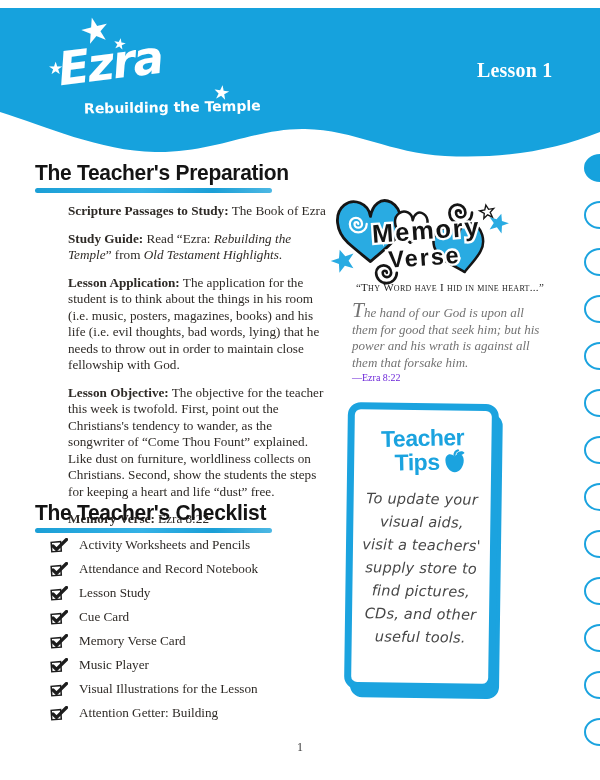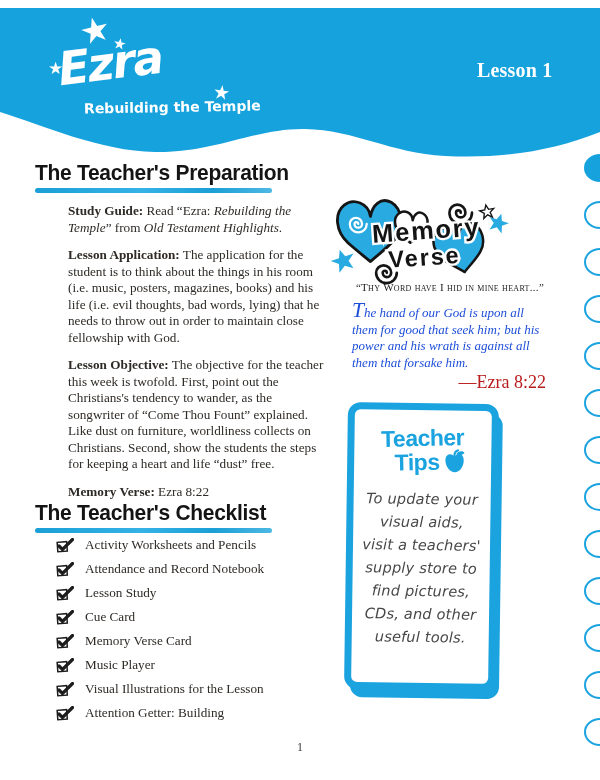--- a/index.html
+++ b/index.html
@@ -49,47 +49,47 @@
   .i { font-style:italic; }
   
   .mv-art { position:absolute; left:326px; top:192px; width:198px; height:94px; z-index:2; }
   .mv-caption {
     position:absolute; left:352px; top:281px; width:196px; z-index:2; text-align:center;
     font-family:"Liberation Serif", serif; font-variant:small-caps; font-weight:normal;
     font-size:11px; letter-spacing:0.3px; color:#1d1d1d;
   }
   .mv-verse {
     position:absolute; left:352px; top:301px; width:198px; z-index:2;
-    font-style:italic; font-size:13px; line-height:16.5px; color:#1d4ed8;
+    font-style:italic; font-size:13px; line-height:16.5px; color:#737373;
   }
   .mv-verse::first-letter { font-size:1.65em; line-height:0.9; }
   .mv-attrib {
     position:absolute; left:352px; top:372px; width:198px; z-index:2;
-    text-align:right; padding-right:4px; font-size:18px; color:#b91c1c;
+    padding-right:4px; font-size:10px; color:#6d28d9;
   }
   
   .tips-box {
     position:absolute; left:346px; top:403px; width:151px; height:287px; z-index:2;
     background:#fff; border:7px solid #1ba3df; border-radius:13px;
     transform:rotate(0.8deg); box-shadow:5px 9px 0 -1px #1ba3df;
     text-align:center;
   }
   .tips-title {
     margin-top:16px; font-family:"Liberation Sans", sans-serif; font-weight:800;
     color:#1ba3df; font-size:23px; line-height:24px; letter-spacing:-0.5px;
     transform:rotate(-2deg);
   }
   .tips-title .line2 { display:inline-flex; align-items:center; gap:4px; margin-left:14px; }
   .tips-body {
     margin-top:14px; padding:0 6px; font-family:"DejaVu Sans", sans-serif;
     font-style:italic; font-size:14.5px; line-height:23px; color:#474747;
     white-space:pre-line; letter-spacing:0.2px;
   }
   
-  .checklist-items { position:absolute; left:56px; top:533px; width:280px; z-index:2; list-style:none; }
+  .checklist-items { position:absolute; left:50px; top:533px; width:280px; z-index:2; list-style:none; }
   .checklist-items li { display:flex; align-items:center; gap:11px; height:24px; font-size:13.2px; }
   .check-icon { flex:0 0 auto; }
   
   .page-number {
     position:absolute; left:0; top:740px; width:600px; text-align:center;
     font-size:12px; color:#3a3a3a; z-index:2;
   }
 </style>
 </head>
 <body>
@@ -124,20 +124,21 @@
   <ellipse cx="602" cy="685" rx="15" ry="13" fill="#fff" stroke="#1ba3df" stroke-width="2"></ellipse>
   <ellipse cx="602" cy="732" rx="15" ry="13" fill="#fff" stroke="#1ba3df" stroke-width="2"></ellipse>
 </svg>
 
 <div class="section" style="top:160px;">
   <div class="section-heading">The Teacher's Preparation</div>
   <div class="brush-underline"></div>
 </div>
 
 <div class="prep-body">
+  <p><span class="b">Scripture Passages to Study:</span><span> The Book of Ezra</span></p>
   <p><span class="b">Study Guide:</span><span> Read “Ezra: </span><span class="i">Rebuilding the Temple</span><span>” from </span><span class="i">Old Testament Highlights</span><span>.</span></p>
   <p><span class="b">Lesson Application:</span><span> The application for the student is to think about the things in his room (i.e. music, posters, magazines, books) and his life (i.e. evil thoughts, bad words, lying) that he needs to throw out in order to maintain close fellowship with God.</span></p>
   <p><span class="b">Lesson Objective:</span><span> The objective for the teacher this week is twofold.  First, point out the Christians's tendency to wander, as the songwriter of “Come Thou Fount” explained. Like dust on furniture, worldliness collects on Christians. Second, show the students the steps for keeping a heart and life “dust” free.</span></p>
   <p><span class="b">Memory Verse:</span><span> Ezra 8:22</span></p>
 </div>
 
 <svg class="mv-art" viewBox="0 0 200 100">
 
   <path d="M42,26 C40,12 24,6 14,14 C3,23 5,42 18,54 C27,62 36,69 42,74 C48,68 60,60 68,50 C78,38 76,18 64,11 C53,5 44,14 42,26 Z" fill="#29abe2" stroke="#151515" stroke-width="3" stroke-linejoin="round"></path>
 

